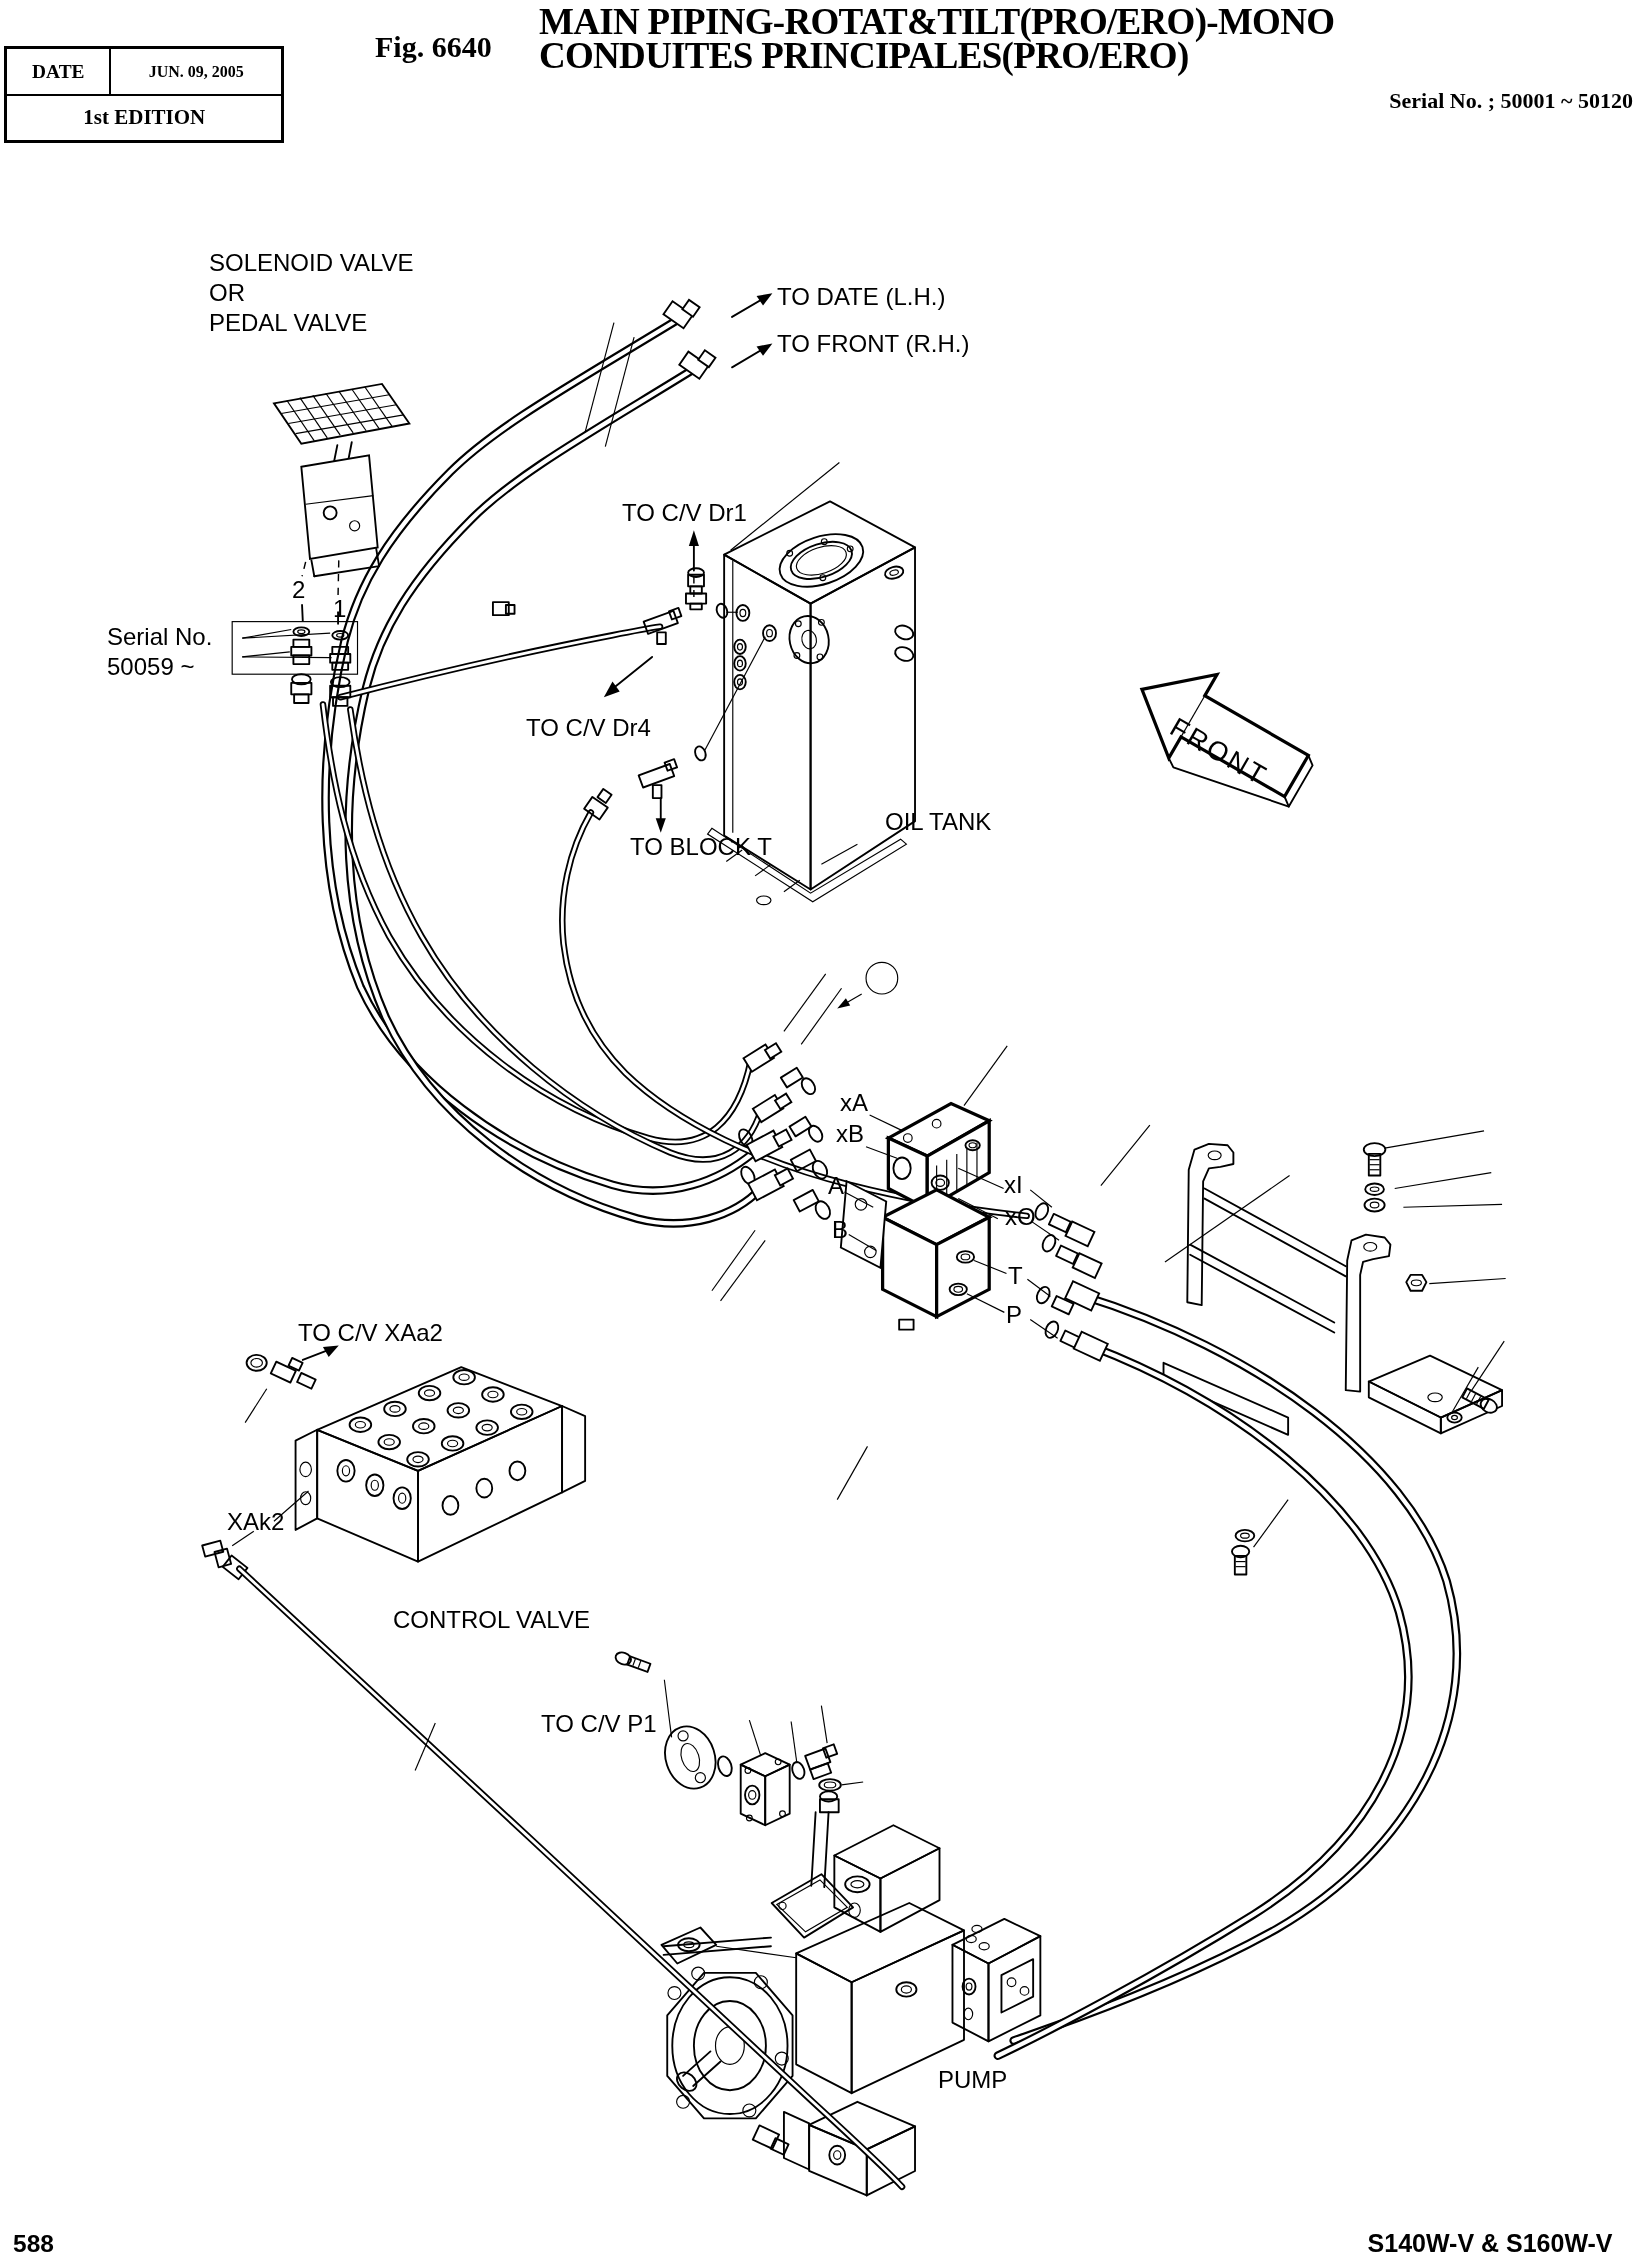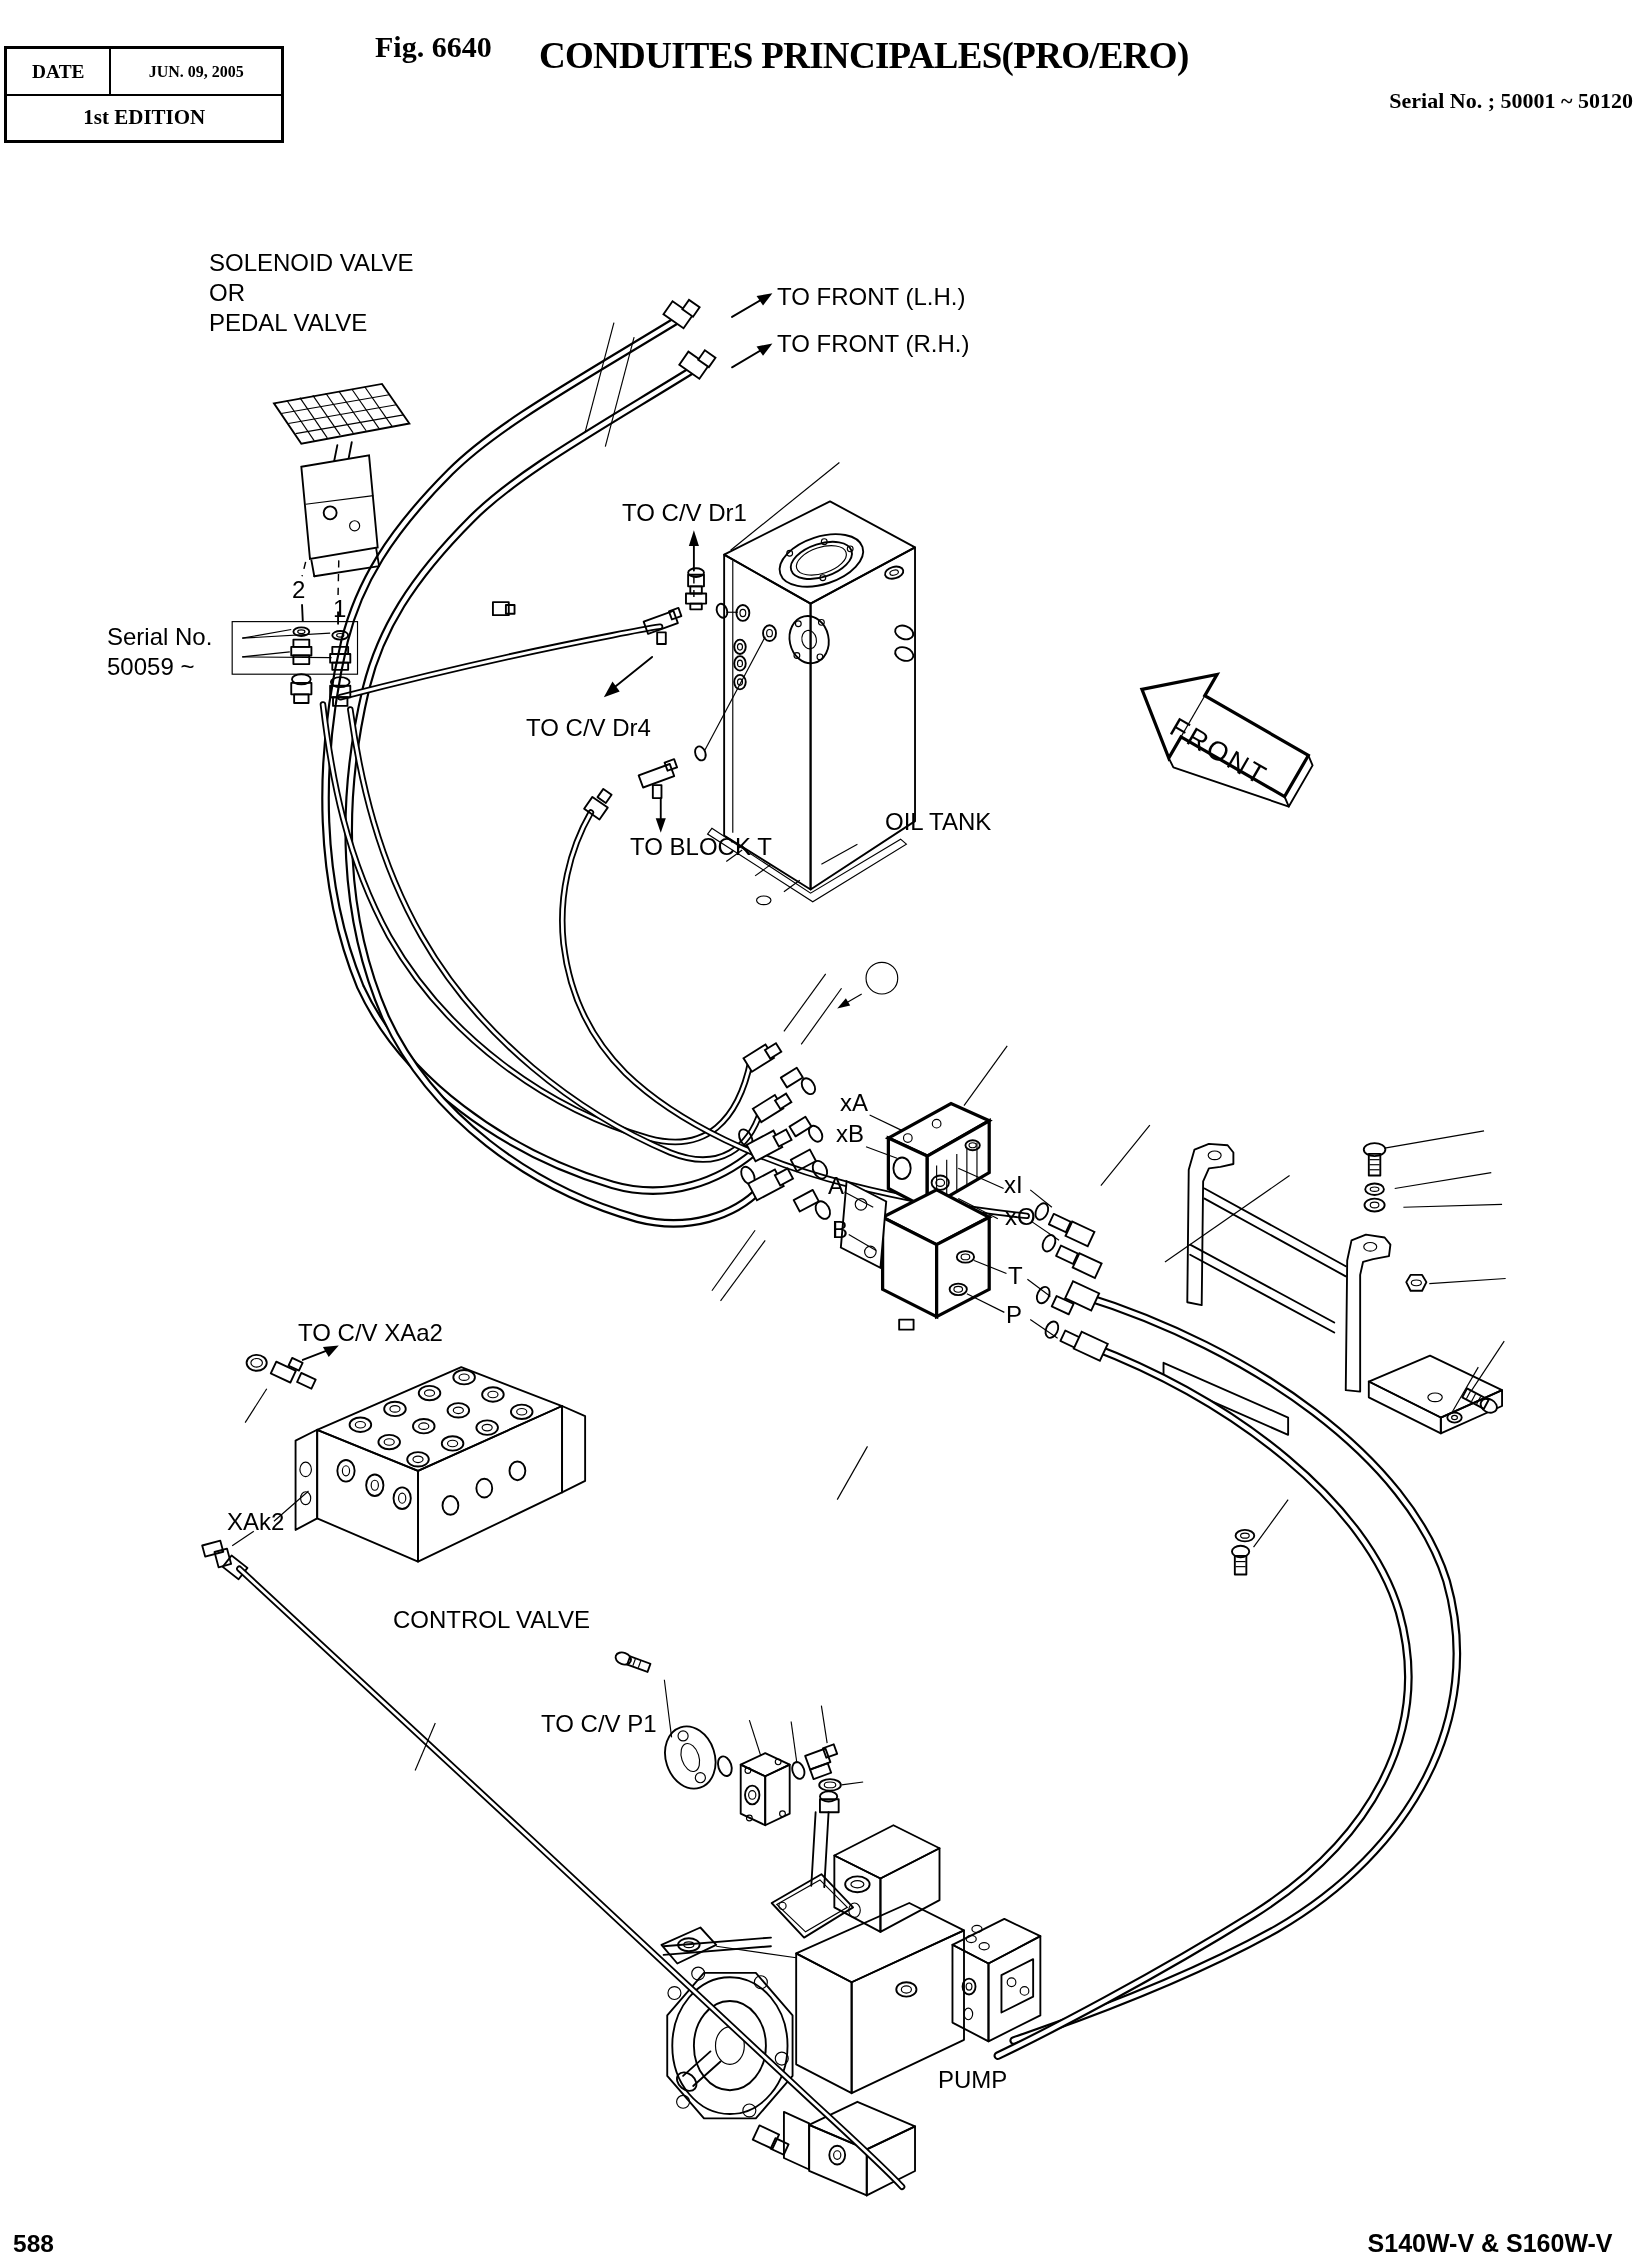--- a/index.html
+++ b/index.html
@@ -516,29 +516,30 @@
   </svg>
 
   <div class="hdr-table serif">
     <div class="hdr-row1">
       <div class="hdr-c1">DATE</div>
       <div class="hdr-c2">JUN. 09, 2005</div>
     </div>
     <div class="hdr-row2">1st EDITION</div>
   </div>
   <div class="fig serif">Fig. 6640</div>
+  <div class="t1 serif">MAIN PIPING-ROTAT&amp;TILT(PRO/ERO)-MONO</div>
   <div class="t2 serif">CONDUITES PRINCIPALES(PRO/ERO)</div>
   <div class="ser serif">Serial No. ; 50001 ~ 50120</div>
 
   <div class="lbl ctr" style="left:209px;top:248px;width:210px;">
     <div>SOLENOID VALVE</div>
     <div>OR</div>
     <div>PEDAL VALVE</div>
   </div>
-  <div class="lbl" style="left:777px;top:282px;">TO FRONT (L.H.)</div>
+  <div class="lbl" style="left:777px;top:282px;">TO DATE (L.H.)</div>
   <div class="lbl" style="left:777px;top:329px;">TO FRONT (R.H.)</div>
   <div class="lbl" style="left:622px;top:498px;">TO C/V Dr1</div>
   <div class="lbl ctr" style="left:107px;top:622px;width:121px;">
     <div>Serial No.</div>
     <div>50059 ~</div>
   </div>
   <div class="lbl" style="left:292px;top:575px;">2</div>
   <div class="lbl" style="left:333px;top:594px;">1</div>
   <div class="lbl" style="left:526px;top:713px;">TO C/V Dr4</div>
   <div class="lbl" style="left:630px;top:832px;">TO BLOCK T</div>

